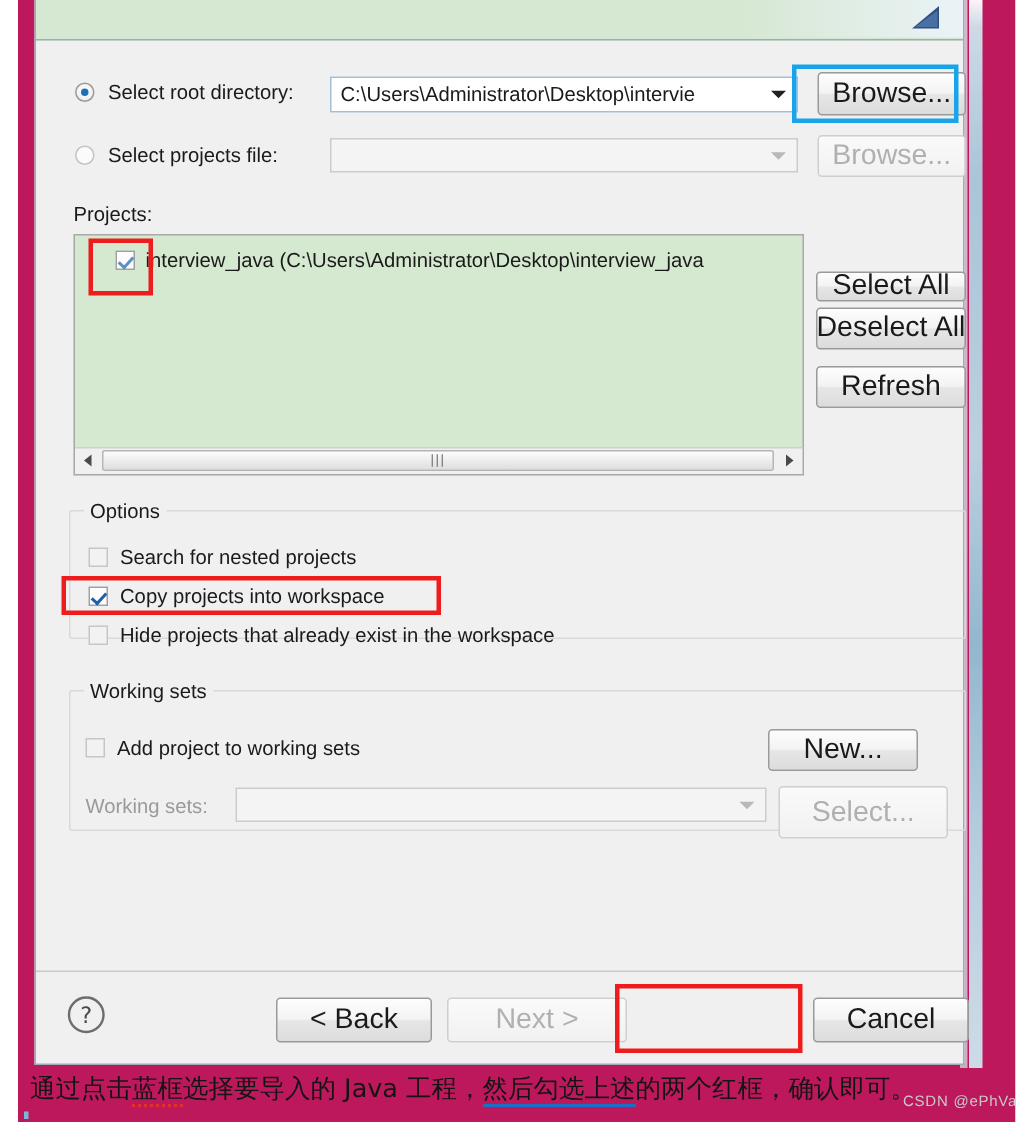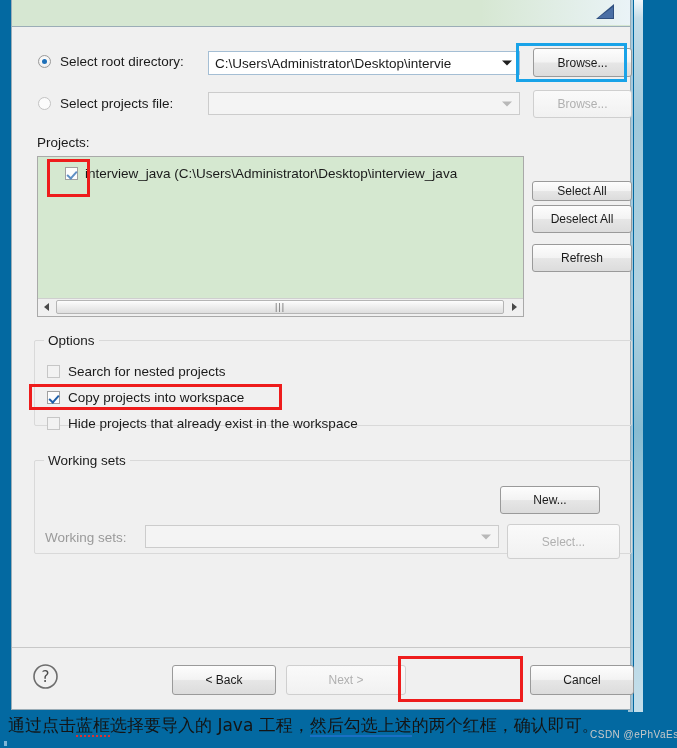--- a/index.html
+++ b/index.html
@@ -12,21 +12,22 @@
     height: 748px;
     position: relative;
     font-family: "Liberation Sans", sans-serif;
     overflow: hidden;
   }
 
   
   #page {
     position: absolute;
     inset: 0;
-    background: #0369a1;
+    background: #be185d;
+    margin-left: 12px;
   }
 
   
   .bg-glow {
     position: absolute;
     left: 634px;
     top: 0px;
     width: 9px;
     height: 712px;
     background: linear-gradient(to bottom,
@@ -177,21 +178,21 @@
   }
   .combo.dim .arrow { border-top-color: #b8b8b8; }
 
   
   .btn {
     box-sizing: border-box;
     border: 1px solid #9a9a9a;
     border-radius: 3px;
     background: linear-gradient(to bottom, #fdfdfd 0%, #f3f3f3 48%, #e6e6e6 52%, #dcdcdc 100%);
     color: #1a1a1a;
-    font-size: 12px;
+    font-size: 19px;
     display: flex;
     align-items: center;
     justify-content: center;
     white-space: nowrap;
     user-select: none;
   }
   .btn.disabled {
     color: #b0b0b0;
     border-color: #cfcfcf;
     background: linear-gradient(to bottom, #fafafa, #f1f1f1);
@@ -438,20 +439,24 @@
 
     <div style="position:absolute;left:35px;top:417px;display:flex;align-items:center;gap:8px;">
       <span class="cbx dim"></span>
       <span class="lbl">Hide projects that already exist in the workspace</span>
     </div>
 
     <div class="group" style="left:22px;top:460px;width:598px;height:94px;">
       <span class="group-title">Working sets</span>
     </div>
 
+    <div style="position:absolute;left:33px;top:492px;display:flex;align-items:center;gap:8px;">
+      <span class="cbx dim"></span>
+      <span class="lbl">Add project to working sets</span>
+    </div>
 
     <div class="btn" style="position:absolute;left:488px;top:486px;width:100px;height:28px;">New...</div>
 
     <div class="lbl lbl-dim" style="position:absolute;left:33px;top:531px;">Working sets:</div>
 
     <div class="combo dim" style="left:133px;top:525px;width:354px;height:23px;position:absolute;">
       <span class="cval"></span>
       <span class="arrow"></span>
     </div>
 

